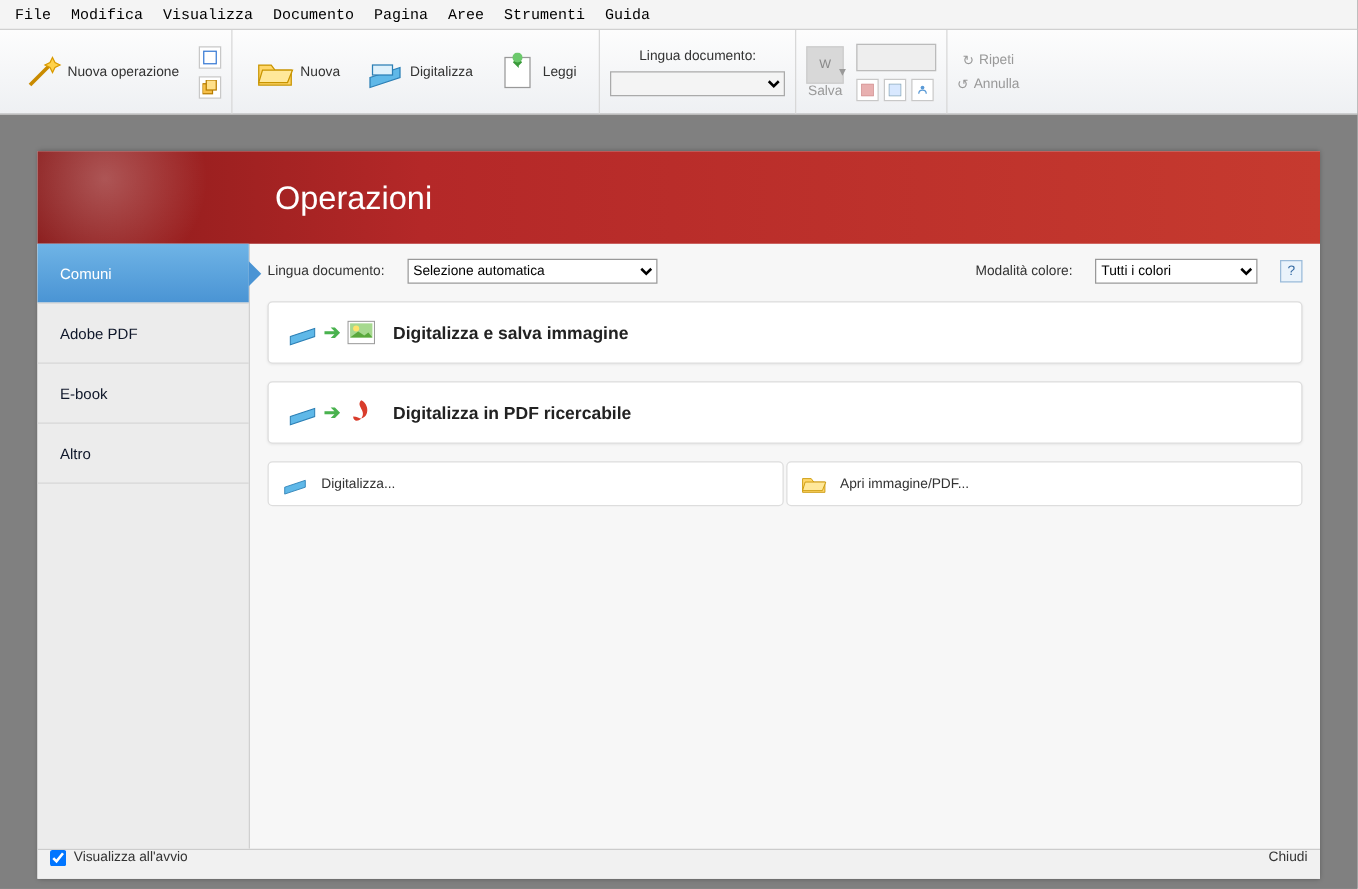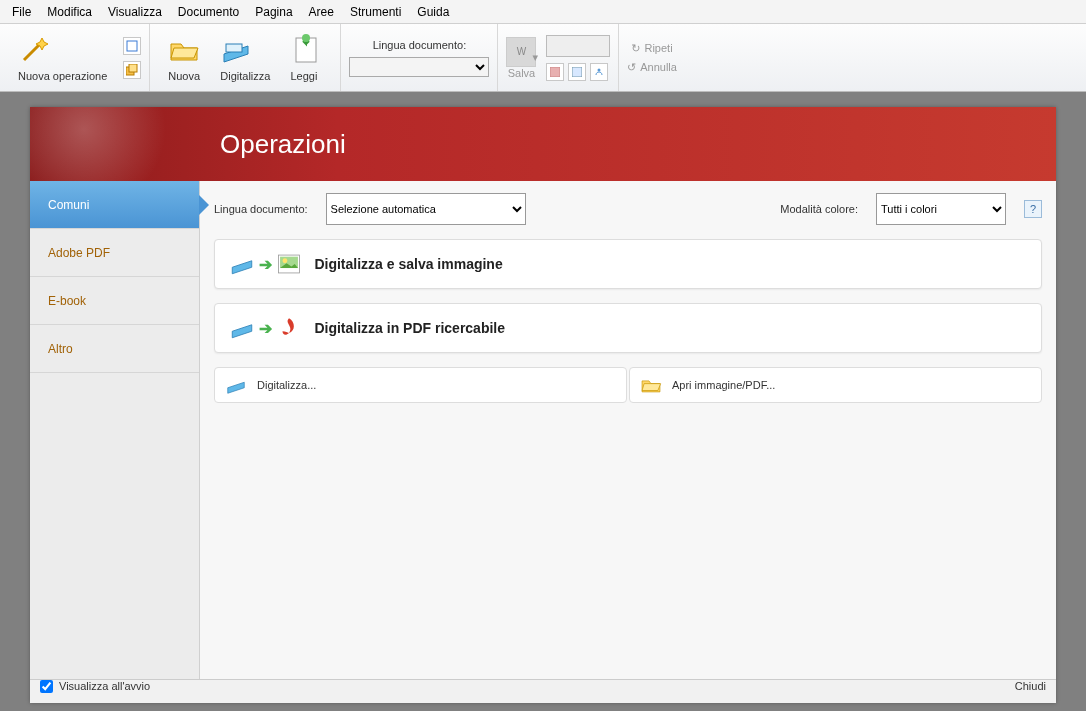--- a/index.html
+++ b/index.html
@@ -7,54 +7,54 @@
 
 .window { width: 1086px; height: 711px; background: #808080; display: flex; flex-direction: column; }
 
 .titlebar { height: 26px; background: linear-gradient(#9b9b9b,#8a8a8a); display: flex; align-items: center; padding: 0 4px; color: #fff; font-size: 12px; font-weight: bold; border-bottom: 1px solid #777; }
 .titlebar .app-icon { width: 16px; height: 16px; background: #fff; border-radius: 2px; margin-right: 6px; display:flex;align-items:center;justify-content:center;}
 .titlebar .app-icon svg{width:12px;height:12px;}
 .titlebar-spacer { flex: 1; }
 .win-btn { width: 20px; height: 18px; background: #e4e4e4; border: 1px solid #666; margin-left: 2px; display: flex; align-items: center; justify-content: center; font-size: 10px; color:#000; }
 
 .menubar { height: 24px; background: #f4f4f4; display: flex; align-items: center; padding: 0 4px; border-bottom: 1px solid #d0d0d0; font-size: 12px; color: #000; }
-.menubar span { padding: 3px 8px; cursor: default; }
+.menubar span { padding: 3px 8px; cursor: default; font-family: Liberation Mono, monospace; }
 
 .toolbar { height: 68px; background: linear-gradient(#fdfdfd,#eef0f3); display: flex; align-items: stretch; border-bottom: 1px solid #bcbcbc; font-size: 11px; color:#333; }
 .tb-group { display: flex; align-items: center; padding: 0 8px; border-right: 1px solid #d8d8d8; }
-.tb-btn { display: flex; flex-direction: column; align-items: flex-start; justify-content: center; padding: 4px 10px; gap: 4px; }
+.tb-btn { display: flex; flex-direction: row; align-items: center; justify-content: center; padding: 4px 10px; gap: 4px; }
 .tb-btn .ic { width: 32px; height: 32px; display:flex;align-items:center;justify-content:center; }
 .tb-minicol { display:flex; flex-direction:column; gap:6px; margin-left:6px; }
 .tb-mini { width:18px; height:18px; border:1px solid #c8c8c8; background:#fff; display:flex;align-items:center;justify-content:center; }
 .tb-lang { display:flex; flex-direction:column; justify-content:center; gap:6px; }
 .tb-lang select { width: 140px; font-size:11px; height:20px; border:1px solid #aaa; background:#f4f4f4; }
 .tb-salva { display:flex; flex-direction:column; align-items:center; justify-content:center; color:#999; }
 .tb-salva .ic{width:30px;height:30px;background:#d8d8d8;border:1px solid #ccc;display:flex;align-items:center;justify-content:center;font-size:10px;color:#888;}
 .tb-row-mini{display:flex;gap:4px;align-items:center;}
 .tb-dropdown{width:64px;height:22px;border:1px solid #bbb;background:#eee;}
 .tb-undo{display:flex;flex-direction:column;gap:6px;justify-content:center;color:#999;font-size:11px;}
 .tb-undo div{display:flex;align-items:center;gap:4px;}
 
-.workspace { flex:1; background:#808080; padding: 15px 30px 8px 30px; display:flex; }
+.workspace { flex:1; background:#808080; padding: 29px 30px 8px 30px; display:flex; }
 .task-panel { flex:1; background:#fff; display:flex; flex-direction:column; box-shadow:0 0 4px rgba(0,0,0,.3); }
 
 .banner { height:74px; background: linear-gradient(90deg,#8a1a1a 0%, #b42828 30%, #c63a2f 100%); position:relative; color:#fff; display:flex; align-items:center; padding-left:190px; font-size:26px; font-weight:300; }
 .banner .sheen{position:absolute;left:0;top:0;width:180px;height:100%;background:radial-gradient(circle at 30% 30%, rgba(255,255,255,.25), transparent 60%);}
 
 .task-body { flex:1; display:flex; }
 
 .side-tabs { width:170px; background:#ececec; display:flex; flex-direction:column; border-right:1px solid #d0d0d0; }
-.side-tab { height:48px; display:flex; align-items:center; padding-left:18px; font-size:12px; color:#a16207; border-bottom:1px solid #d6d6d6; position:relative; }
+.side-tab { height:48px; display:flex; align-items:center; padding-left:18px; font-size:12px; color:#0f172a; border-bottom:1px solid #d6d6d6; position:relative; }
 .side-tab.active { background: linear-gradient(#6fb4e6,#4a94d4); color:#fff; }
 .side-tab.active::after{content:"";position:absolute;right:-10px;top:50%;transform:translateY(-50%);border-top:10px solid transparent;border-bottom:10px solid transparent;border-left:10px solid #4a94d4;}
 
 .task-main { flex:1; background:#f7f7f7; padding:12px 14px; display:flex; flex-direction:column; gap:14px; }
 .opts-row{display:flex;align-items:center;gap:18px;font-size:11px;color:#333;}
 .opts-row label{}
-.opts-row select{font-size:11px;height:32px;border:1px solid #999;background:#fff;}
+.opts-row select{font-size:11px;height:20px;border:1px solid #999;background:#fff;}
 .sel-lang{width:200px;}
 .sel-color{width:130px;}
 .help-btn{width:18px;height:18px;border:1px solid #9bbbd9;background:#eaf3fb;color:#3a6ea5;font-size:11px;display:flex;align-items:center;justify-content:center;}
 
 .big-task{height:50px;background:#fff;border:1px solid #ddd;border-radius:4px;display:flex;align-items:center;padding:0 14px;gap:12px;font-size:14px;font-weight:bold;color:#222;box-shadow:0 1px 2px rgba(0,0,0,.06);}
 .big-task .ic-combo{display:flex;align-items:center;gap:4px;}
 
 .small-row{display:flex;gap:2px;}
 .small-task{flex:1;height:36px;background:#fff;border:1px solid #ddd;border-radius:4px;display:flex;align-items:center;padding:0 10px;gap:10px;font-size:11px;color:#333;}
 

